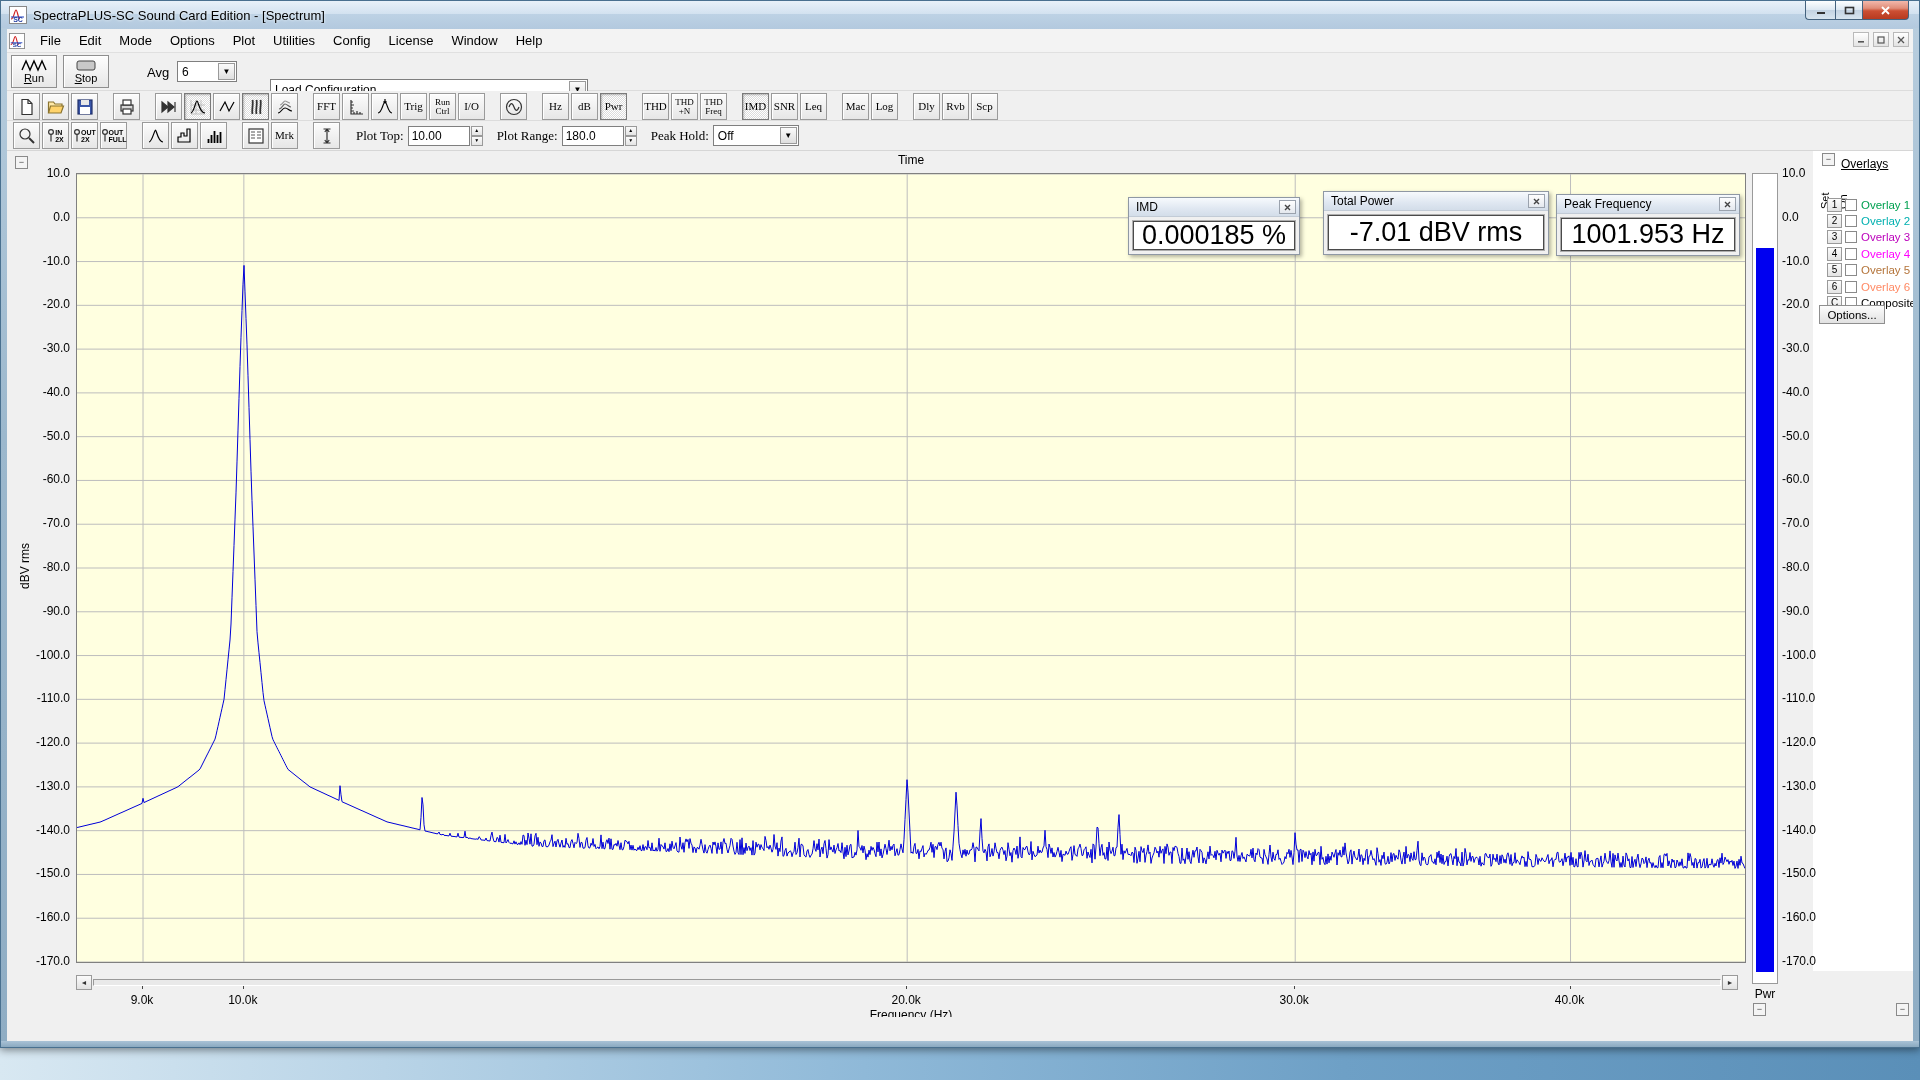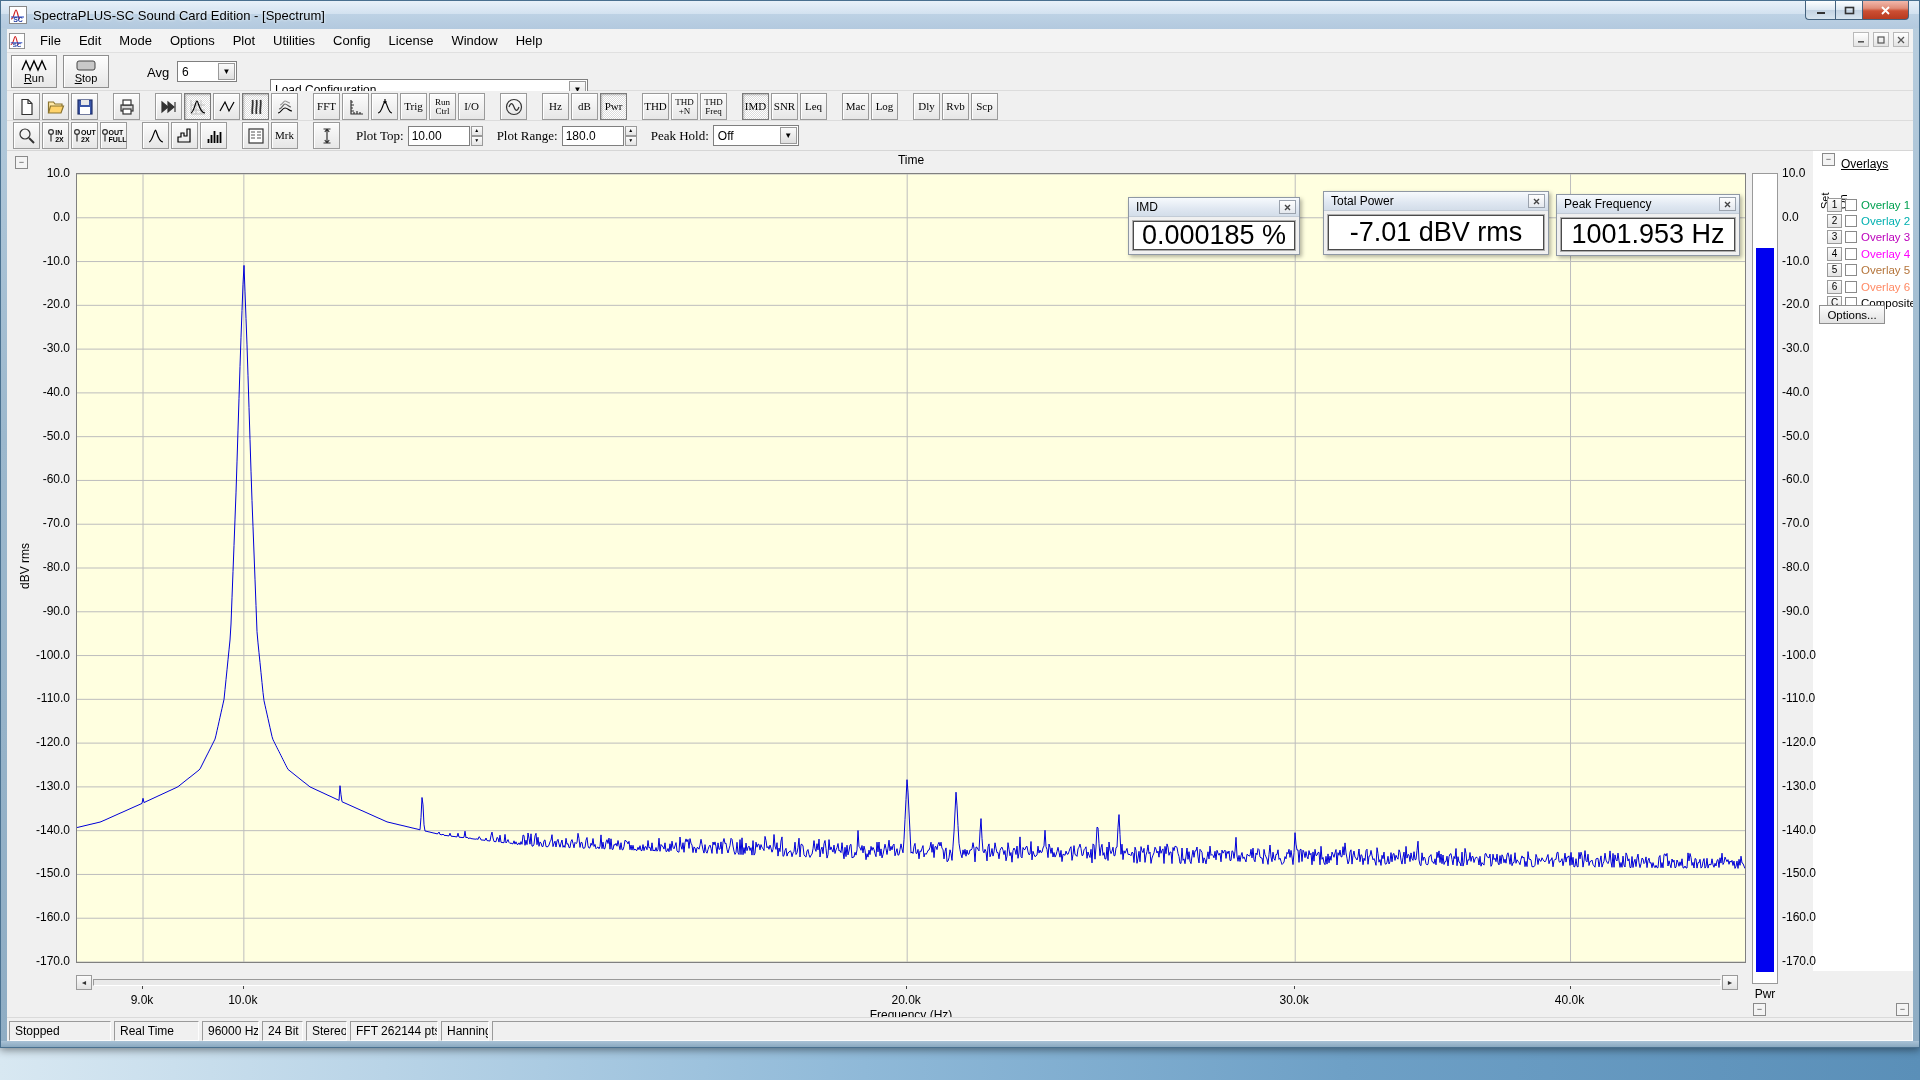--- a/index.html
+++ b/index.html
@@ -682,28 +682,18 @@
           </div>
           <div class="ovl-row" style="left: 1820px; top: 144.4px;">
             <button class="ovl-num">C</button>
             <span class="ovl-chk"></span>
             <span class="ovl-lbl" style="color: rgb(0, 0, 0);">Composite</span>
           </div>
         </div>
       <button class="ovl-options">Options...</button>
     </div>
 
-    <div class="statusbar" id="statusbar">
-        <div class="status-panel" style="width: 102px;">Stopped</div>
-        <div class="status-panel" style="width: 85px;">Real Time</div>
-        <div class="status-panel" style="width: 57px;">96000 Hz</div>
-        <div class="status-panel" style="width: 41px;">24 Bit</div>
-        <div class="status-panel" style="width: 41px;">Stereo</div>
-        <div class="status-panel" style="width: 88px;">FFT 262144 pts</div>
-        <div class="status-panel" style="width: 48px;">Hanning</div>
-        <div class="status-panel status-fill"></div>
-      </div>
 
     <div class="frame-side frame-left"></div>
     <div class="frame-side frame-right"></div>
     <div class="frame-bottom"></div>
   </div>
 </div>
 
 </body></html>

